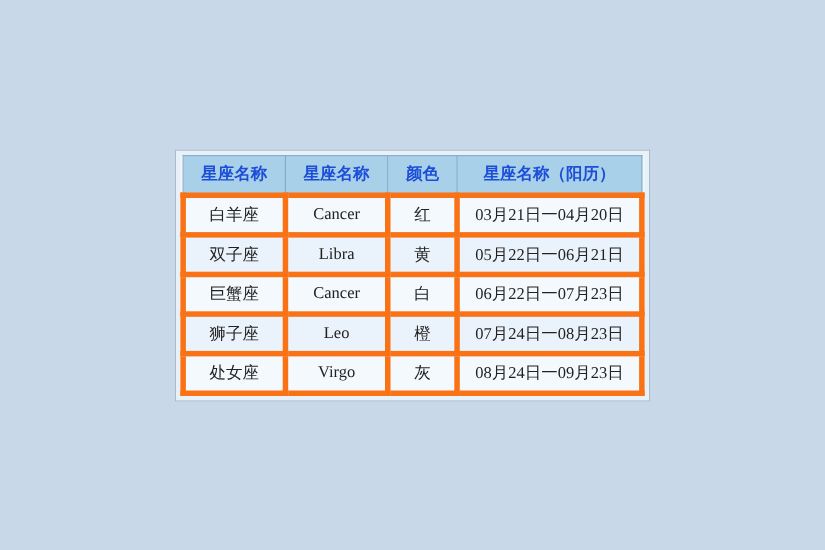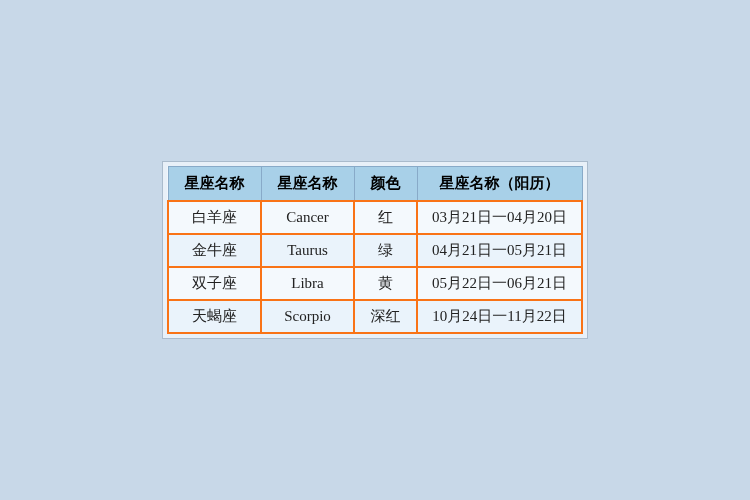--- a/index.html
+++ b/index.html
@@ -29,26 +29,26 @@
       background-color: #f0f6fc;
     }
 
     th {
       background-color: #a8d0e8;
       border: 1px solid #88aac8;
       padding: 7px 16px;
       text-align: center;
       font-size: 15px;
       font-weight: bold;
-      color: #000000;
+      color: #1d4ed8;
       white-space: nowrap;
     }
 
     td {
-      border: 2px solid #f97316;
+      border: 5px solid #f97316;
       padding: 6px 14px;
       text-align: center;
       font-size: 15px;
       color: #222;
       white-space: nowrap;
       background-color: #f4f9fd;
     }
 
     tr:nth-child(even) td {
       background-color: #eaf3fb;
@@ -68,32 +68,38 @@
       </tr>
     </thead>
     <tbody id="table-body">
     <tr>
           <td>白羊座</td>
           <td>Cancer</td>
           <td>红</td>
           <td>03月21日一04月20日</td>
         </tr>
         <tr>
-          <td>金牛座</td>
-          <td>Taurus</td>
-          <td>绿</td>
-          <td>04月21日一05月21日</td>
-        </tr>
-        <tr>
           <td>双子座</td>
           <td>Libra</td>
           <td>黄</td>
           <td>05月22日一06月21日</td>
         </tr>
         <tr>
-          <td>天蝎座</td>
-          <td>Scorpio</td>
-          <td>深红</td>
-          <td>10月24日一11月22日</td>
+          <td>巨蟹座</td>
+          <td>Cancer</td>
+          <td>白</td>
+          <td>06月22日一07月23日</td>
+        </tr>
+        <tr>
+          <td>狮子座</td>
+          <td>Leo</td>
+          <td>橙</td>
+          <td>07月24日一08月23日</td>
+        </tr>
+        <tr>
+          <td>处女座</td>
+          <td>Virgo</td>
+          <td>灰</td>
+          <td>08月24日一09月23日</td>
         </tr>
       </tbody>
   </table>
 </div>
 
 </body></html>

